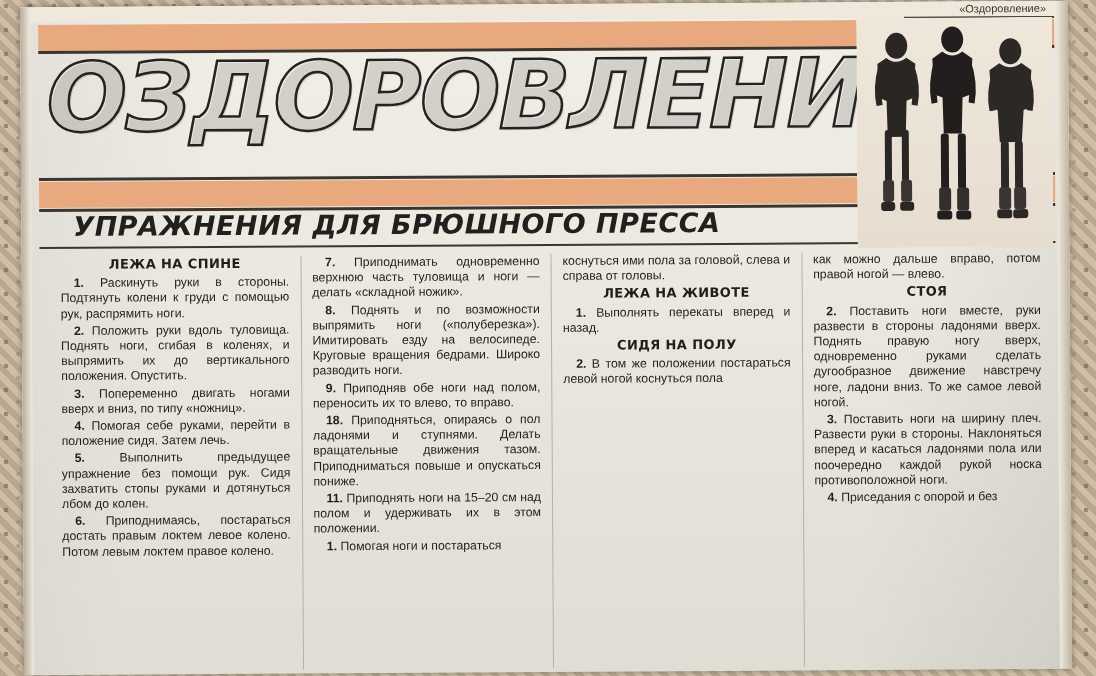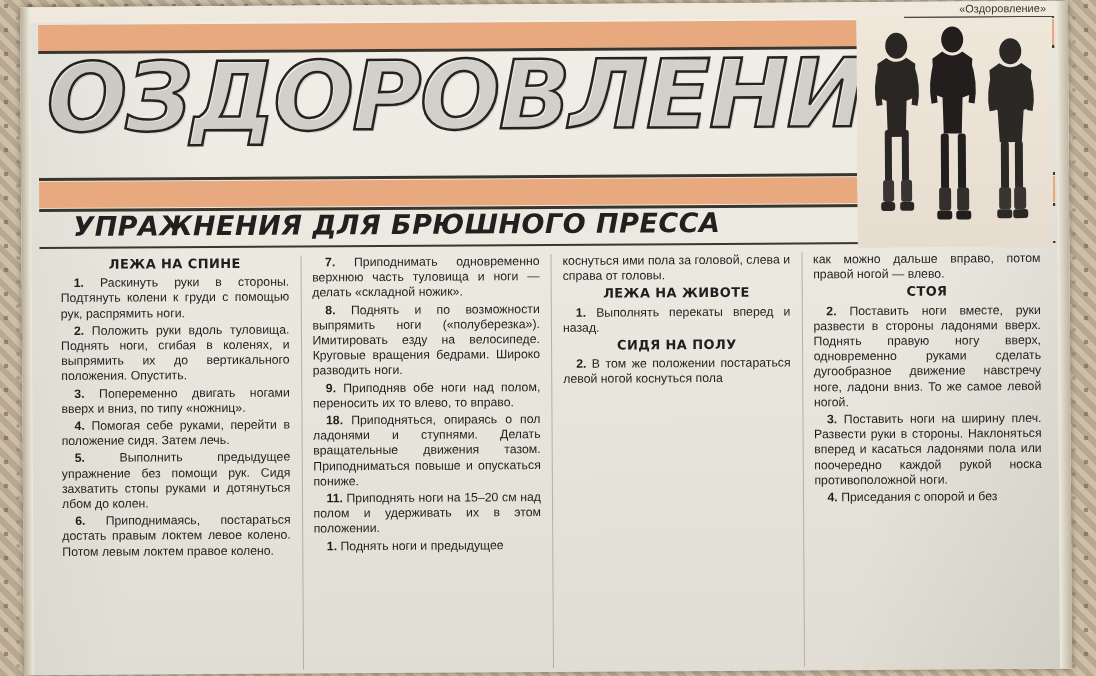--- a/index.html
+++ b/index.html
@@ -214,21 +214,21 @@
           <p><span class="n">4.</span> <span>Помогая себе руками, перейти в положение сидя. Затем лечь.</span></p>
           <p><span class="n">5.</span> <span>Выполнить предыдущее упражнение без помощи рук. Сидя захватить стопы руками и дотянуться лбом до колен.</span></p>
           <p><span class="n">6.</span> <span>Приподнимаясь, постараться достать правым локтем левое колено. Потом левым локтем правое колено.</span></p>
         </div>
       <div class="col">
           <p><span class="n">7.</span> <span>Приподнимать одновременно верхнюю часть туловища и ноги — делать «складной ножик».</span></p>
           <p><span class="n">8.</span> <span>Поднять и по возможности выпрямить ноги («полуберезка»). Имитировать езду на велосипеде. Круговые вращения бедрами. Широко разводить ноги.</span></p>
           <p><span class="n">9.</span> <span>Приподняв обе ноги над полом, переносить их то влево, то вправо.</span></p>
           <p><span class="n">18.</span> <span>Приподняться, опираясь о пол ладонями и ступнями. Делать вращательные движения тазом. Приподниматься повыше и опускаться пониже.</span></p>
           <p><span class="n">11.</span> <span>Приподнять ноги на 15–20 см над полом и удерживать их в этом положении.</span></p>
-          <p><span class="n">1.</span> <span>Поднять ноги и предыдущее</span></p>
+          <p><span class="n">1.</span> <span>Помогая ноги и постараться</span></p>
         </div>
       <div class="col">
           <p style="text-indent: 0px;"><span>коснуться ими пола за головой, слева и справа от головы.</span></p>
           <div class="sect">ЛЕЖА НА ЖИВОТЕ</div>
           <p><span class="n">1.</span> <span>Выполнять перекаты вперед и назад.</span></p>
           <div class="sect">СИДЯ НА ПОЛУ</div>
           <p><span class="n">2.</span> <span>В том же положении постараться левой ногой коснуться пола</span></p>
         </div>
       <div class="col">
           <p style="text-indent: 0px;"><span>как можно дальше вправо, потом правой ногой — влево.</span></p>

